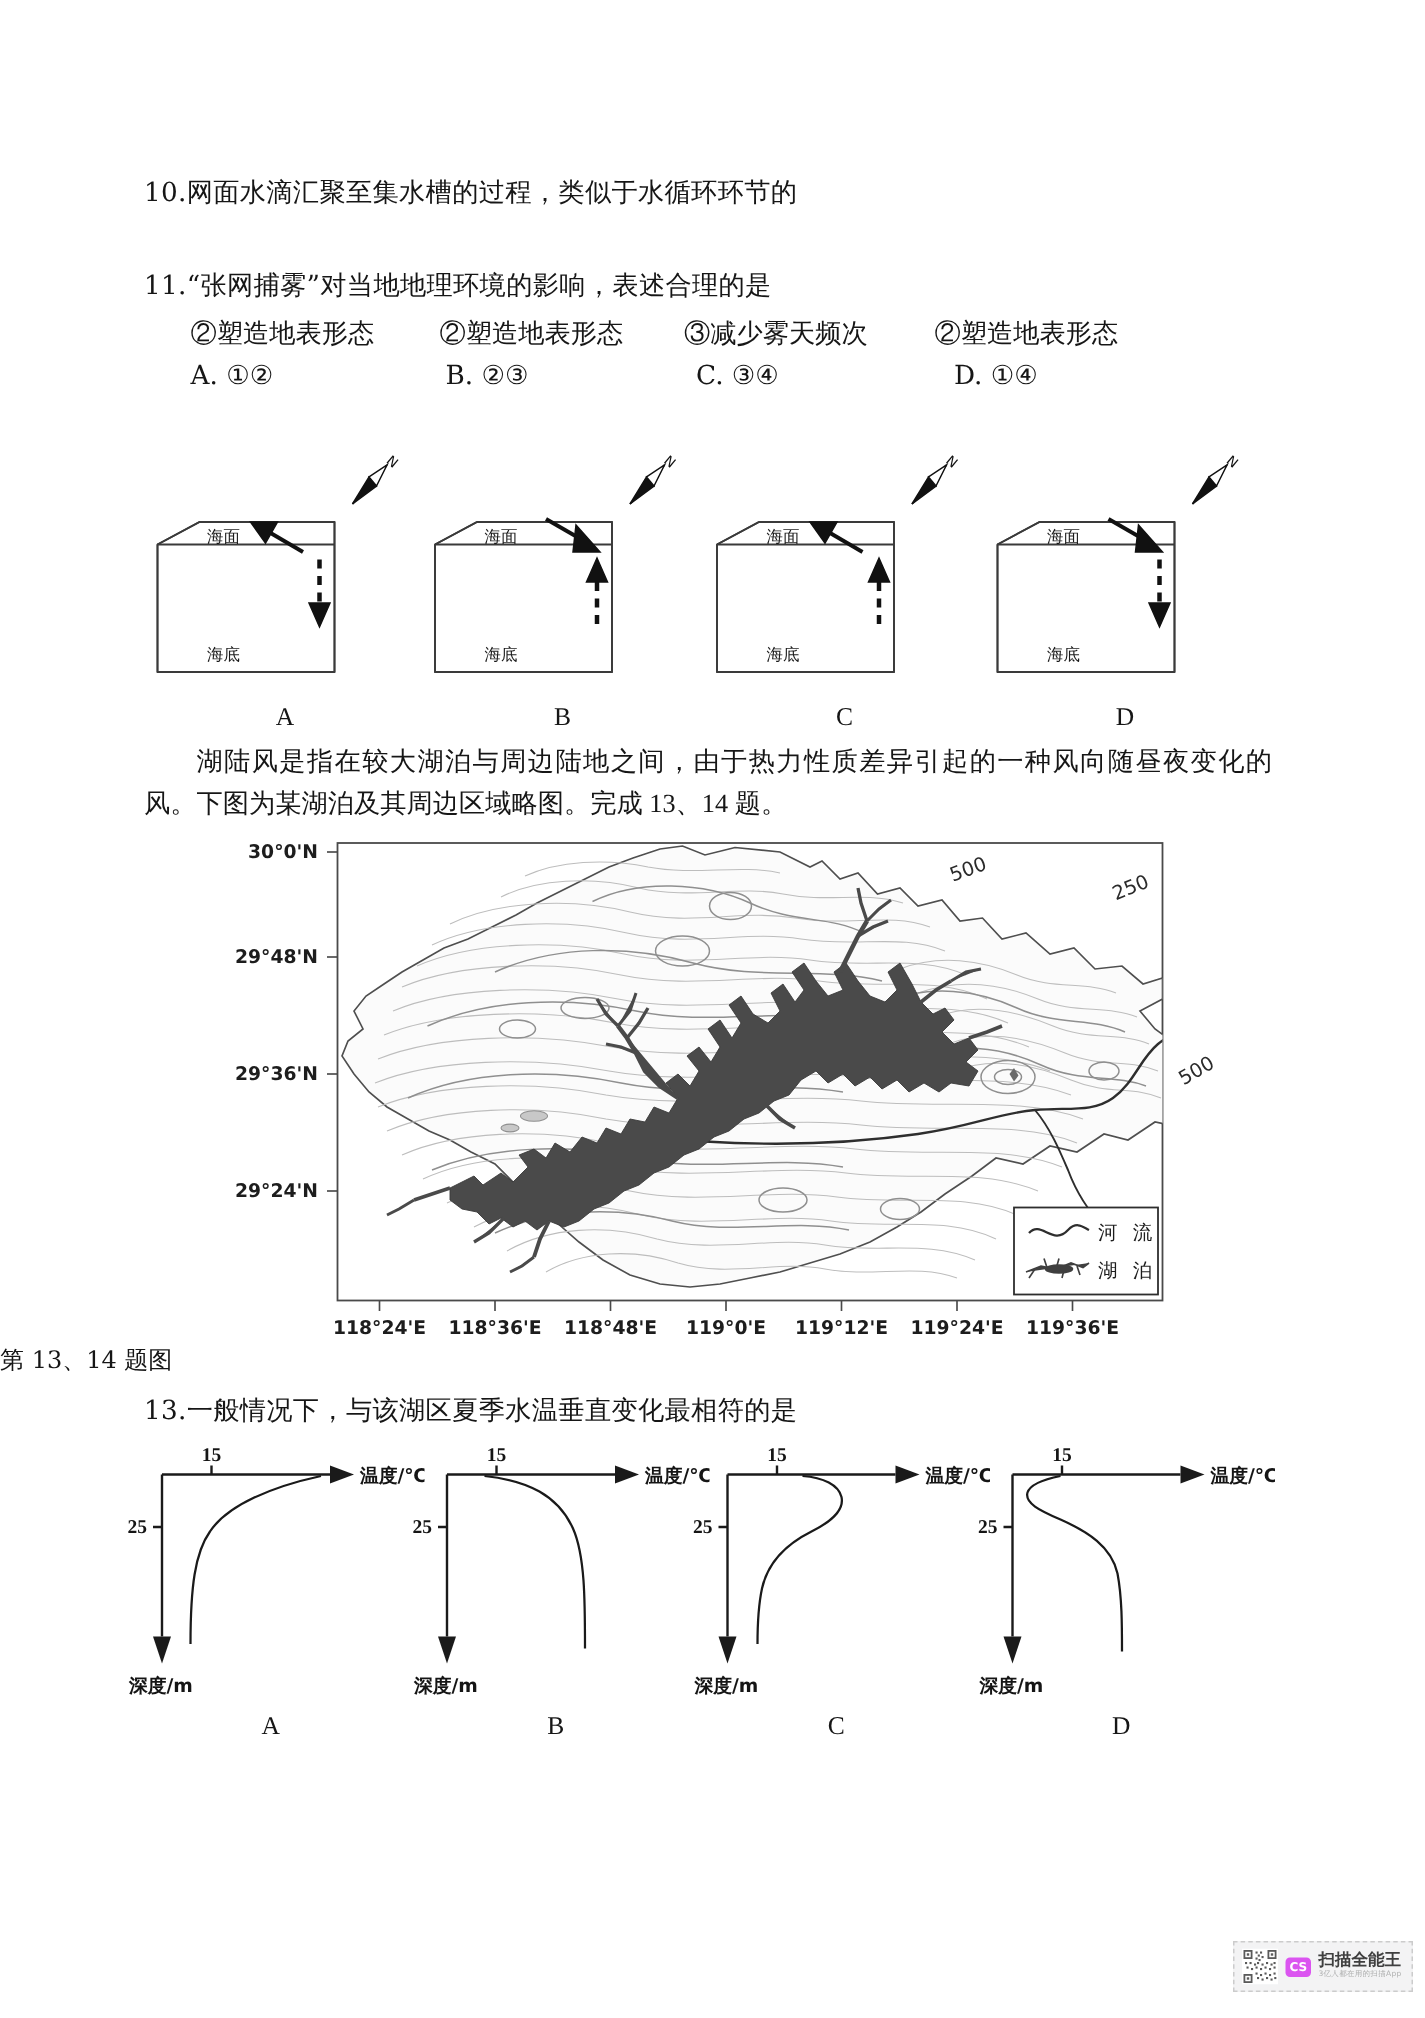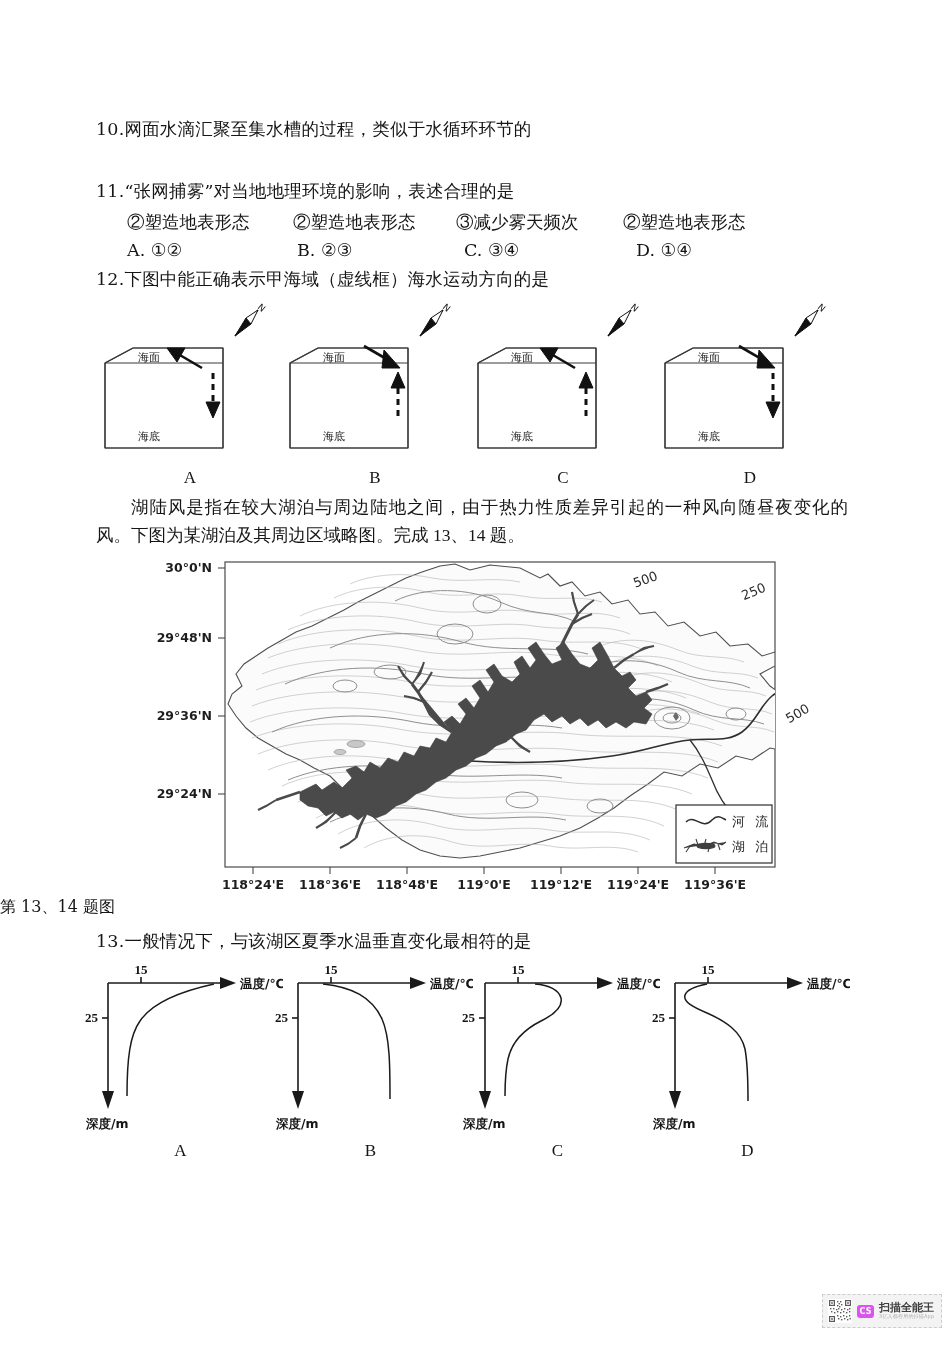--- a/index.html
+++ b/index.html
@@ -211,23 +211,20 @@
   <div class="qline" style="left:96px; top:180px;">
     <span>11.</span><span>“张网捕雾”对当地地理环境的影响，表述合理的是</span>
   </div>
   <div class="opts" style="left:127px; top:210px;">
     <span class="opt" style="width:166px">②塑造地表形态</span><span class="opt" style="width:163px">②塑造地表形态</span><span class="opt" style="width:167px">③减少雾天频次</span><span class="opt">②塑造地表形态</span>
   </div>
   <div class="opts" style="left:127px; top:240px;">
     <span class="opt" style="width:170px">A. ①②</span><span class="opt" style="width:167px">B. ②③</span><span class="opt" style="width:172px">C. ③④</span><span class="opt">D. ①④</span>
   </div>
 
-  <div class="qline" style="left:96px; top:268px;">
-    <span>12.</span><span>下图中能正确表示甲海域（虚线框）海水运动方向的是</span>
-  </div>
 
   <div class="cube-row">
 
     <div class="cube-cell" style="left:95px;">
       <svg class="cube-svg" width="190" height="185" viewBox="0 0 190 185">
 
         <g stroke="#5a5a5a" stroke-width="1" fill="none" stroke-dasharray="3,3">
           <path d="M38,60 L38,148"></path>
           <path d="M38,148 L128,148"></path>
           <path d="M38,148 L10,160"></path>

